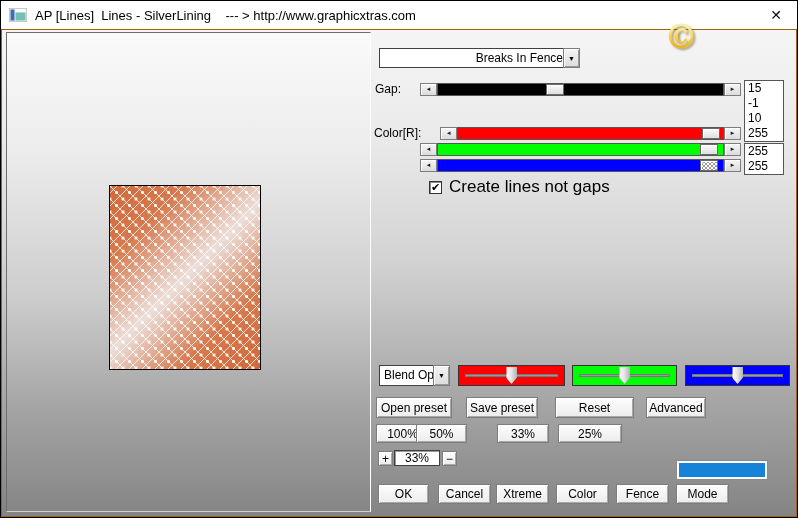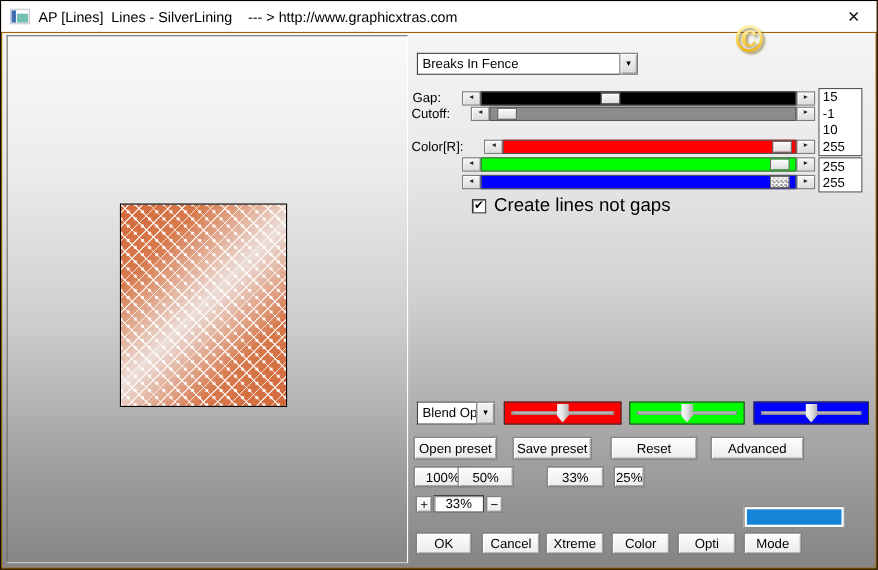--- a/index.html
+++ b/index.html
@@ -56,21 +56,21 @@
     background:linear-gradient(180deg,#fdfdfd,#ececec);
     border:1px solid #7d7d7d;
     box-shadow:inset 1px 1px 0 #fff, inset -1px -1px 0 #a8a8a8;
     display:flex; align-items:center; justify-content:center; cursor:default;
   }
 
   
   .combo { position:absolute; display:flex; }
   .combo-field {
     flex:1 1 auto; background:#fff; border:1px solid #404040; border-right:none;
-    font-size:12px; padding:2px 0 0 4px; white-space:nowrap; overflow:hidden;
+    font-size:12px; padding:2px 0 0 4px; white-space:nowrap; overflow:hidden;text-align:right;
   }
   .combo-btn {
     flex:0 0 17px; border:1px solid #7d7d7d;
     background:linear-gradient(180deg,#f4f4f4,#dcdcdc);
     box-shadow:inset 1px 1px 0 #fff, inset -1px -1px 0 #9a9a9a;
     display:flex; align-items:center; justify-content:center;
     font-size:7px; color:#000;
   }
 
   
@@ -186,28 +186,20 @@
 
     <div class="slider-row" style="top:53px;">
       <span class="slider-label">Gap:</span>
       <span class="slider-arrow">◄</span>
       <span class="slider-track" style="background: rgb(0, 0, 0);">
         <span class="slider-thumb" style="left: 38%;"></span>
       </span>
       <span class="slider-arrow">►</span>
     </div>
 
-    <div class="slider-row" style="top:67px;">
-      <span class="slider-label">Cutoff:</span>
-      <span class="slider-arrow">◄</span>
-      <span class="slider-track" style="background: rgb(140, 140, 140);">
-        <span class="slider-thumb" style="left: 2%;"></span>
-      </span>
-      <span class="slider-arrow">►</span>
-    </div>
 
 
     <div class="slider-row" style="top:97px;">
       <span class="slider-label">Color[R]:</span>
       <span class="slider-arrow">◄</span>
       <span class="slider-track" style="background: rgb(255, 0, 0);">
         <span class="slider-thumb" style="left: 92%;"></span>
       </span>
       <span class="slider-arrow">►</span>
     </div>
@@ -260,36 +252,36 @@
       <span class="trackbar-thumb" style="left: 50%;"></span>
     </div>
     <div class="trackbar" style="left: 683px; top: 335px; width: 105px; background: rgb(0, 0, 255);">
       <span class="trackbar-groove"></span>
       <span class="trackbar-thumb" style="left: 50%;"></span>
     </div>
 
     <div class="btn" style="left:374px;top:367px;width:76px;height:21px;">Open preset</div>
     <div class="btn" style="left:464px;top:367px;width:72px;height:21px;">Save preset</div>
     <div class="btn" style="left:553px;top:367px;width:79px;height:21px;">Reset</div>
-    <div class="btn" style="left:644px;top:367px;width:85px;height:21px;">Advanced</div>
+    <div class="btn" style="left:644px;top:367px;width:60px;height:21px;">Advanced</div>
 
     <div class="btn" style="left:374px;top:394px;width:53px;height:19px;">100%</div>
     <div class="btn" style="left:414px;top:394px;width:51px;height:19px;">50%</div>
     <div class="btn" style="left:495px;top:394px;width:52px;height:19px;">33%</div>
-    <div class="btn" style="left:556px;top:394px;width:28px;height:19px;">25%</div>
+    <div class="btn" style="left:556px;top:394px;width:64px;height:19px;">25%</div>
 
     <div class="btn" style="left:376px;top:421px;width:15px;height:15px;">+</div>
     <div class="stepper-field">33%</div>
     <div class="btn" style="left:440px;top:421px;width:15px;height:15px;">−</div>
 
     <div class="progress-frame">
       <div class="progress-fill" style="width: 100%; background: rgb(21, 131, 216);"></div>
     </div>
 
     <div class="btn" style="left:376px;top:454px;width:51px;height:20px;">OK</div>
     <div class="btn" style="left:436px;top:454px;width:53px;height:20px;">Cancel</div>
     <div class="btn" style="left:494px;top:454px;width:53px;height:20px;">Xtreme</div>
     <div class="btn" style="left:554px;top:454px;width:53px;height:20px;">Color</div>
-    <div class="btn" style="left:614px;top:454px;width:53px;height:20px;">Opti</div>
+    <div class="btn" style="left:614px;top:454px;width:53px;height:20px;">Fence</div>
     <div class="btn" style="left:674px;top:454px;width:53px;height:20px;">Mode</div>
 
   </div>
 </div>
 
 </body></html>

